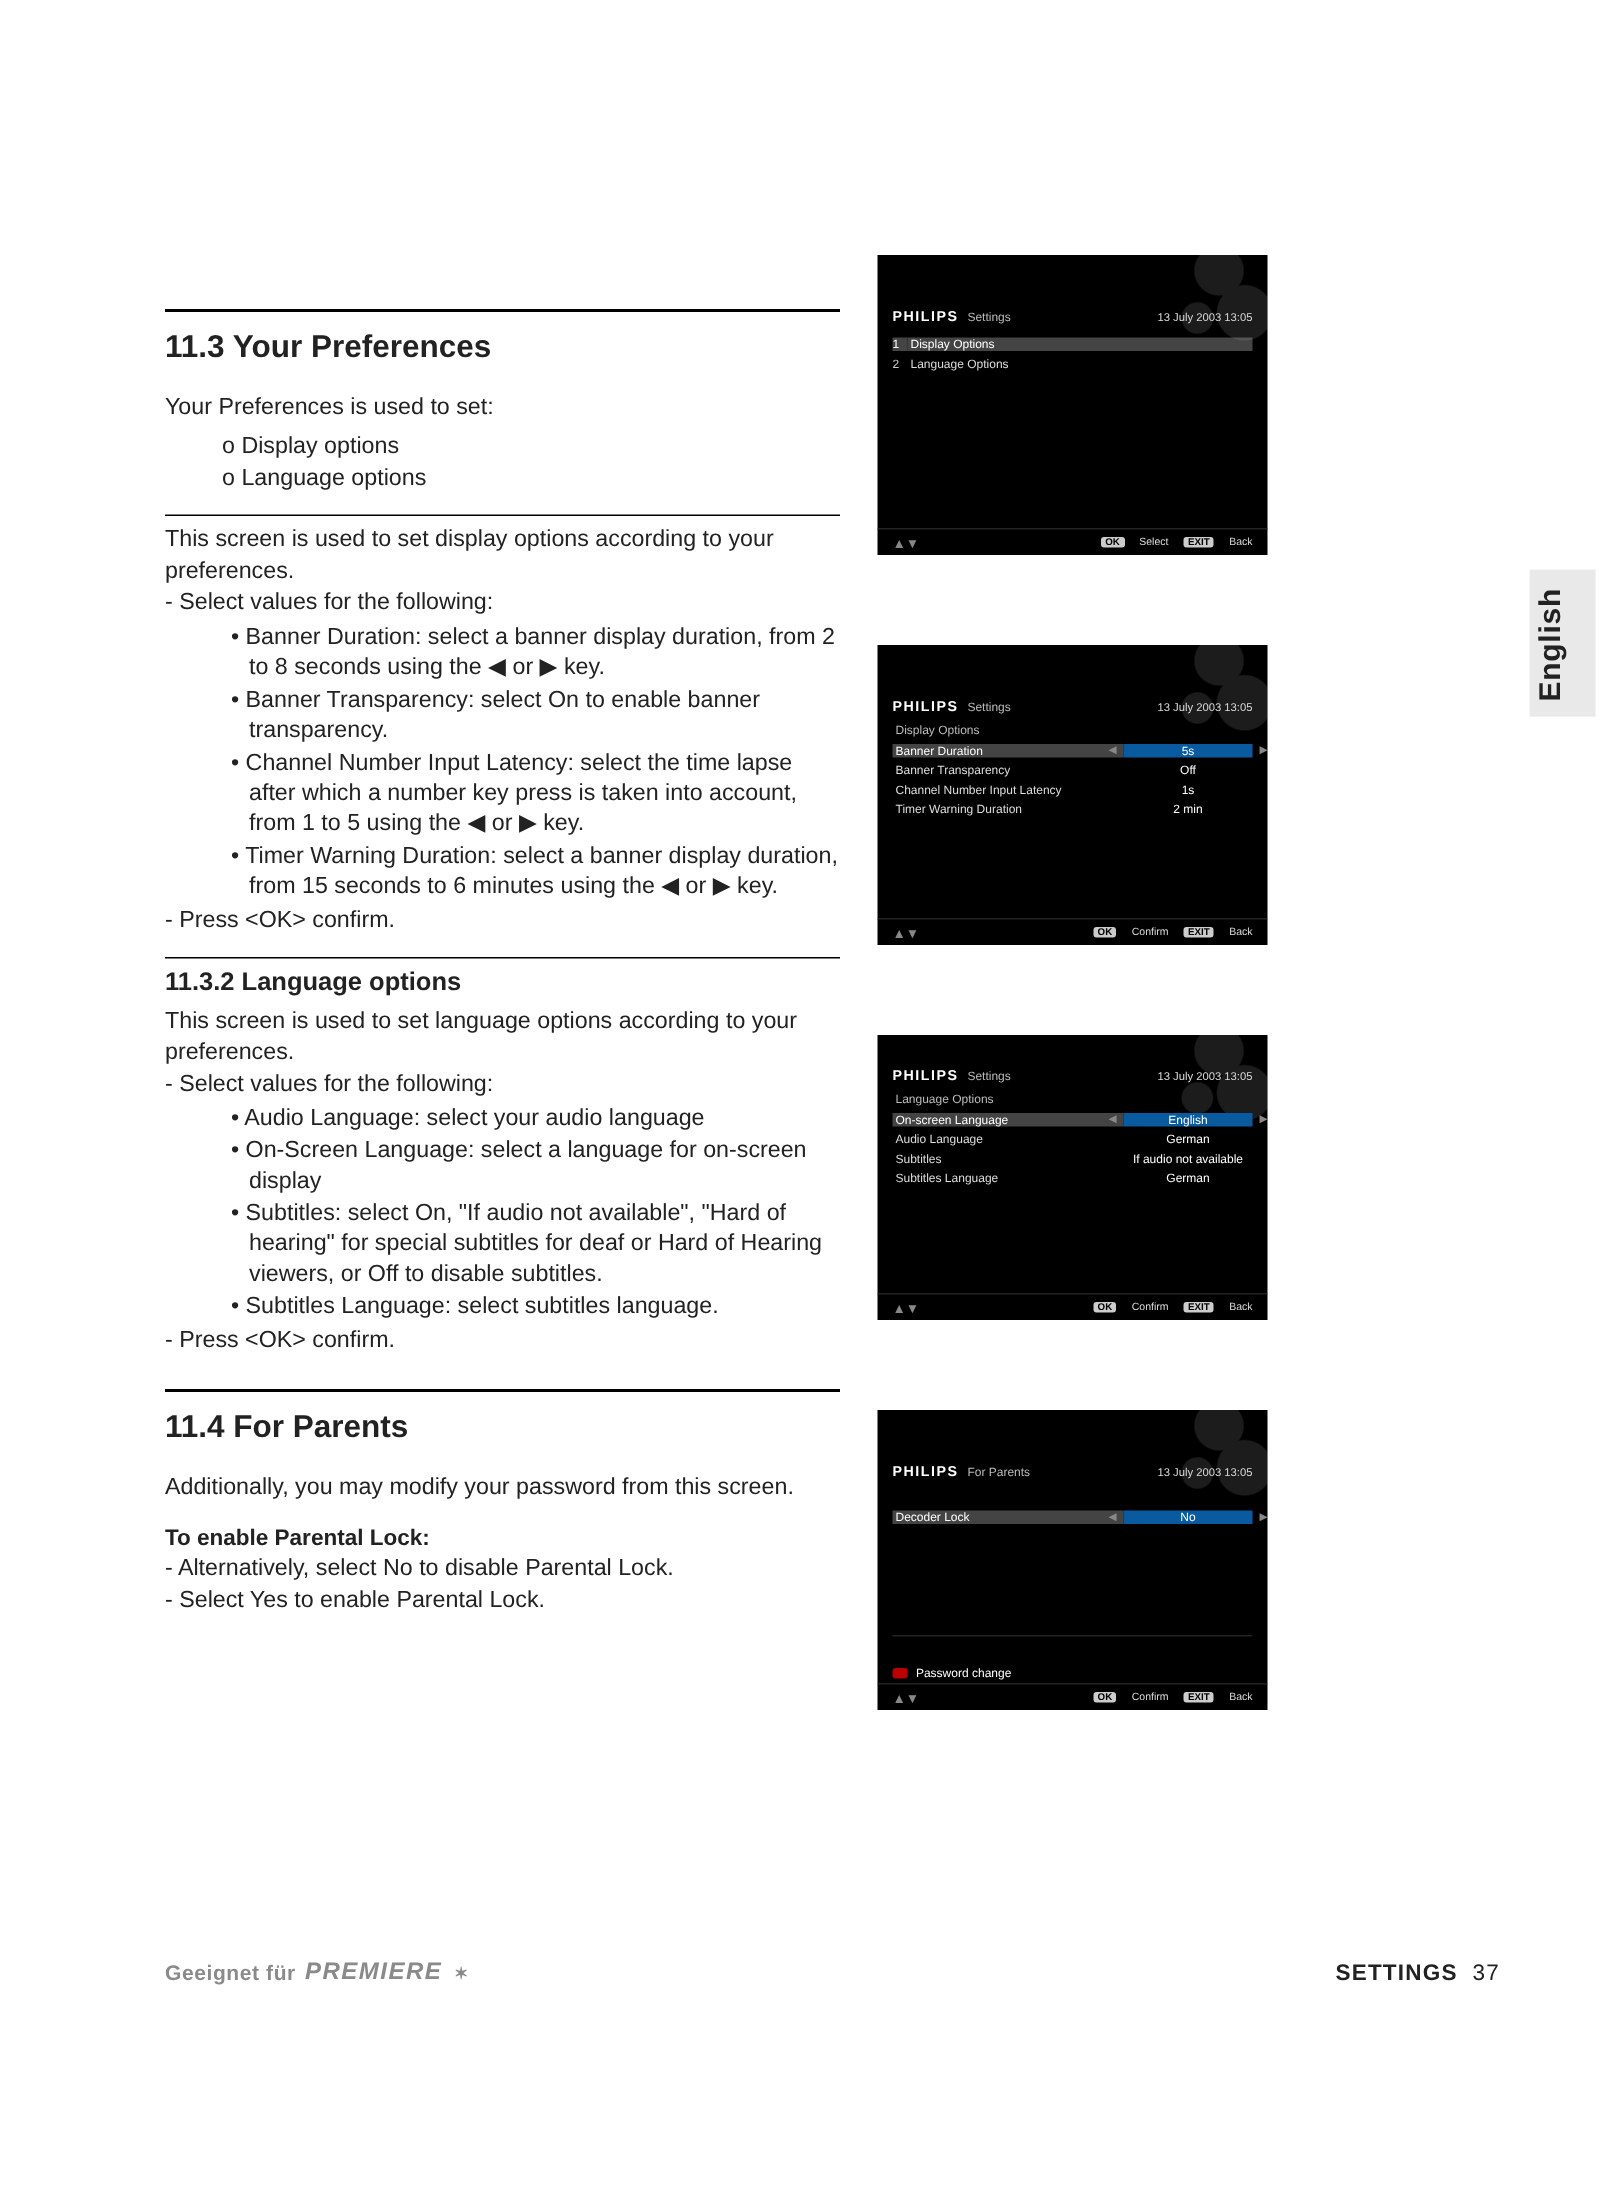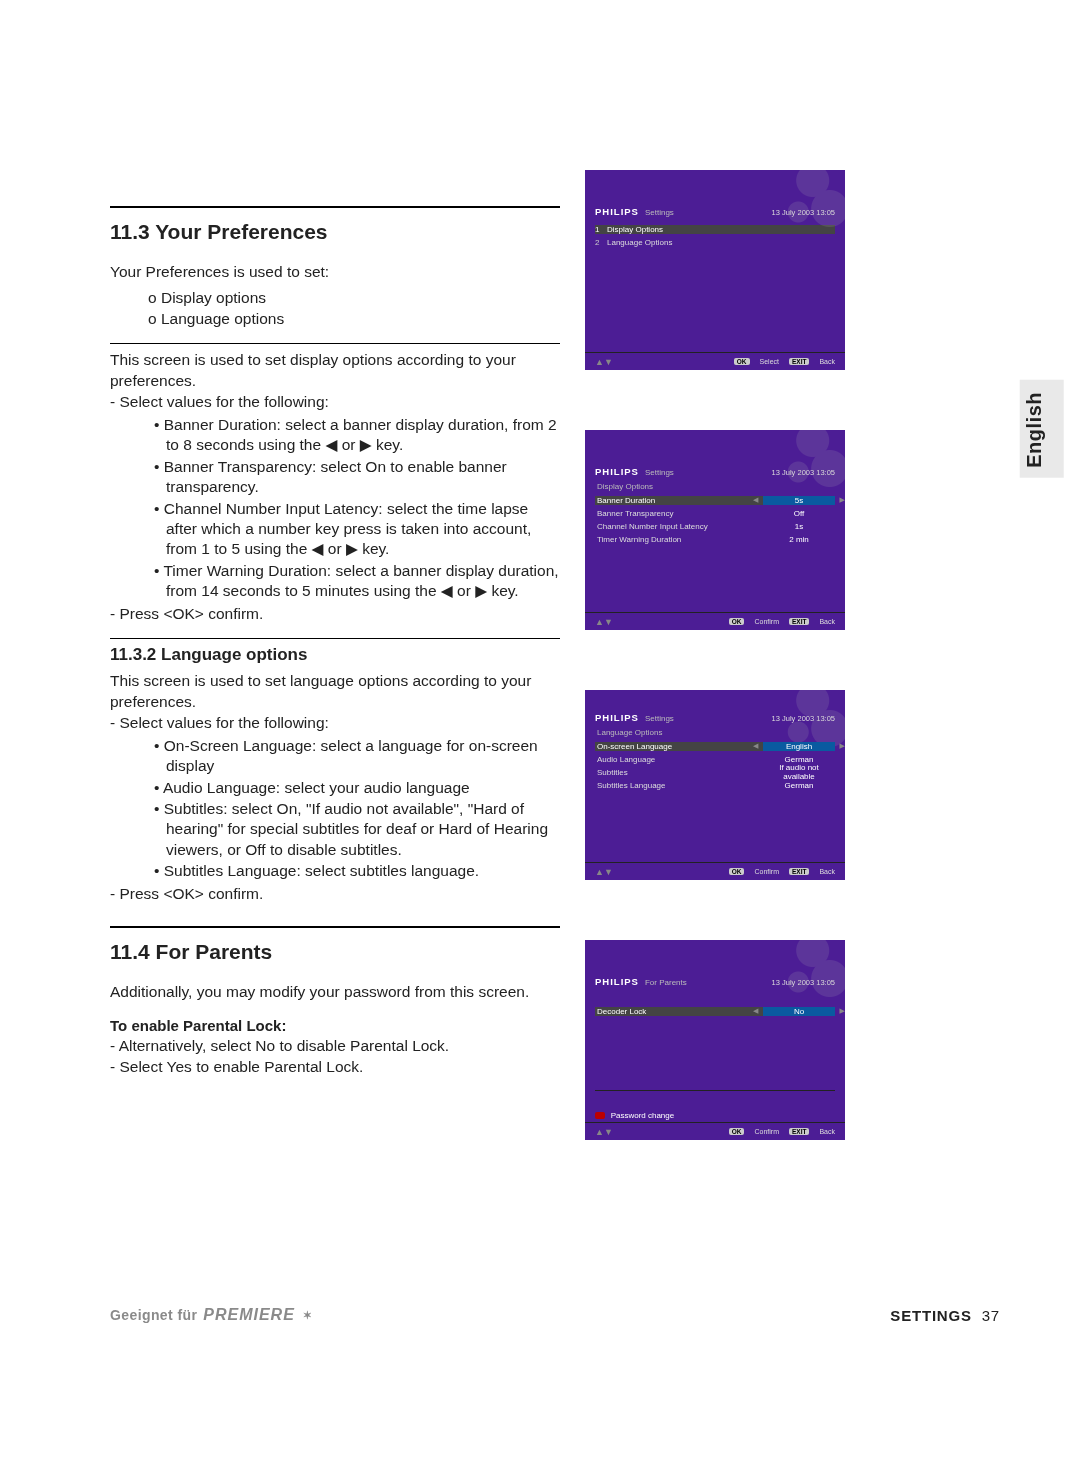--- a/index.html
+++ b/index.html
@@ -49,21 +49,21 @@
   .dash-list > li { padding-left: 14px; text-indent: -14px; margin: 1px 0; }
   .dash-list > li::before { content: "-  "; }
 
   .dot-list { list-style: none; margin: 2px 0 2px 30px; }
   .dot-list > li { padding-left: 12px; text-indent: -12px; margin: 1px 0; }
   .dot-list > li::before { content: "• "; }
 
   .shot {
     width: 260px;
     height: 200px;
-    background: #4c1d95;
+    background: #000000;
     color: #fff;
     font-size: 8px;
     position: relative;
     margin-bottom: 60px;
     font-family: Arial, sans-serif;
     overflow: hidden;
   }
   .gears {
     position: absolute; right: 0; top: 0; width: 85px; height: 70px; opacity: .15;
     background:
@@ -73,21 +73,21 @@
   }
   .shot-head { display: flex; align-items: baseline; padding: 36px 10px 4px 10px; gap: 6px; }
   .brand { font-weight: 900; letter-spacing: 1px; font-size: 9.5px; }
   .bc { color: #bbb; font-size: 8px; }
   .dt { margin-left: auto; font-size: 7.5px; color: #ddd; }
   .rows { margin: 2px 10px 0 10px; }
   .row { display: flex; align-items: center; height: 12px; margin-bottom: 1px; }
   .num   { width: 10px; color: #ccc; }
   .label { flex: 1; color: #ddd; padding-left: 2px; }
   .row.sel .label, .row.sel .num { background: #444; color: #fff; }
-  .val   { width: 72px; text-align: center; color: #fff; position: relative; }
+  .val   { width: 86px; text-align: center; color: #fff; position: relative; }
   .row.sel .val { background: #0a5aa0; }
   .row.sel .val::before  { content: "◀"; position: absolute; left: -10px; top: 0; font-size: 7px; color: #888; }
   .row.sel .val::after   { content: "▶"; position: absolute; right: -10px; top: 0; font-size: 7px; color: #888; }
   .foot {
     position: absolute; left: 0; right: 0; bottom: 0; height: 18px;
     display: flex; align-items: center; gap: 10px;
     padding: 0 10px; font-size: 7px; color: #ddd;
     border-top: 1px solid #222;
   }
   .foot .sp { flex: 1; }
@@ -123,34 +123,34 @@
   </ul>
 
   <hr class="hr-thin">
   <p>This screen is used to set display options according to your preferences.</p>
   <ul class="dash-list">
     <li><span>Select values for the following:</span>
       <ul class="dot-list">
         <li>Banner Duration: select a banner display duration, from 2 to 8 seconds using the ◀ or ▶  key.</li>
         <li>Banner Transparency: select On to enable banner transparency.</li>
         <li>Channel Number Input Latency: select the time lapse after which a number key press is taken into account, from 1 to 5 using the ◀ or ▶  key.</li>
-        <li>Timer Warning Duration: select a banner display duration, from 14 seconds to 5 minutes using the ◀ or ▶  key.</li>
+        <li>Timer Warning Duration: select a banner display duration, from 15 seconds to 6 minutes using the ◀ or ▶  key.</li>
       </ul>
     </li>
     <li>Press &lt;OK&gt; confirm.</li>
   </ul>
 
   <hr class="hr-thin" style="margin-top:14px;">
   <h3>11.3.2  Language options</h3>
   <p>This screen is used to set language options according to your preferences.</p>
   <ul class="dash-list">
     <li><span>Select values for the following:</span>
       <ul class="dot-list">
+        <li>Audio Language: select your audio language</li>
         <li>On-Screen Language: select a language for on-screen display</li>
-        <li>Audio Language: select your audio language</li>
         <li>Subtitles: select On, "If audio not available", "Hard of hearing" for special subtitles for deaf or Hard of Hearing viewers, or Off to disable subtitles.</li>
         <li>Subtitles Language: select subtitles language.</li>
       </ul>
     </li>
     <li>Press &lt;OK&gt; confirm.</li>
   </ul>
 
   <hr class="hr-thick" style="margin-top:22px;">
   <h2>11.4   For Parents</h2>
   <p>Additionally, you may modify your password from this screen.</p>

